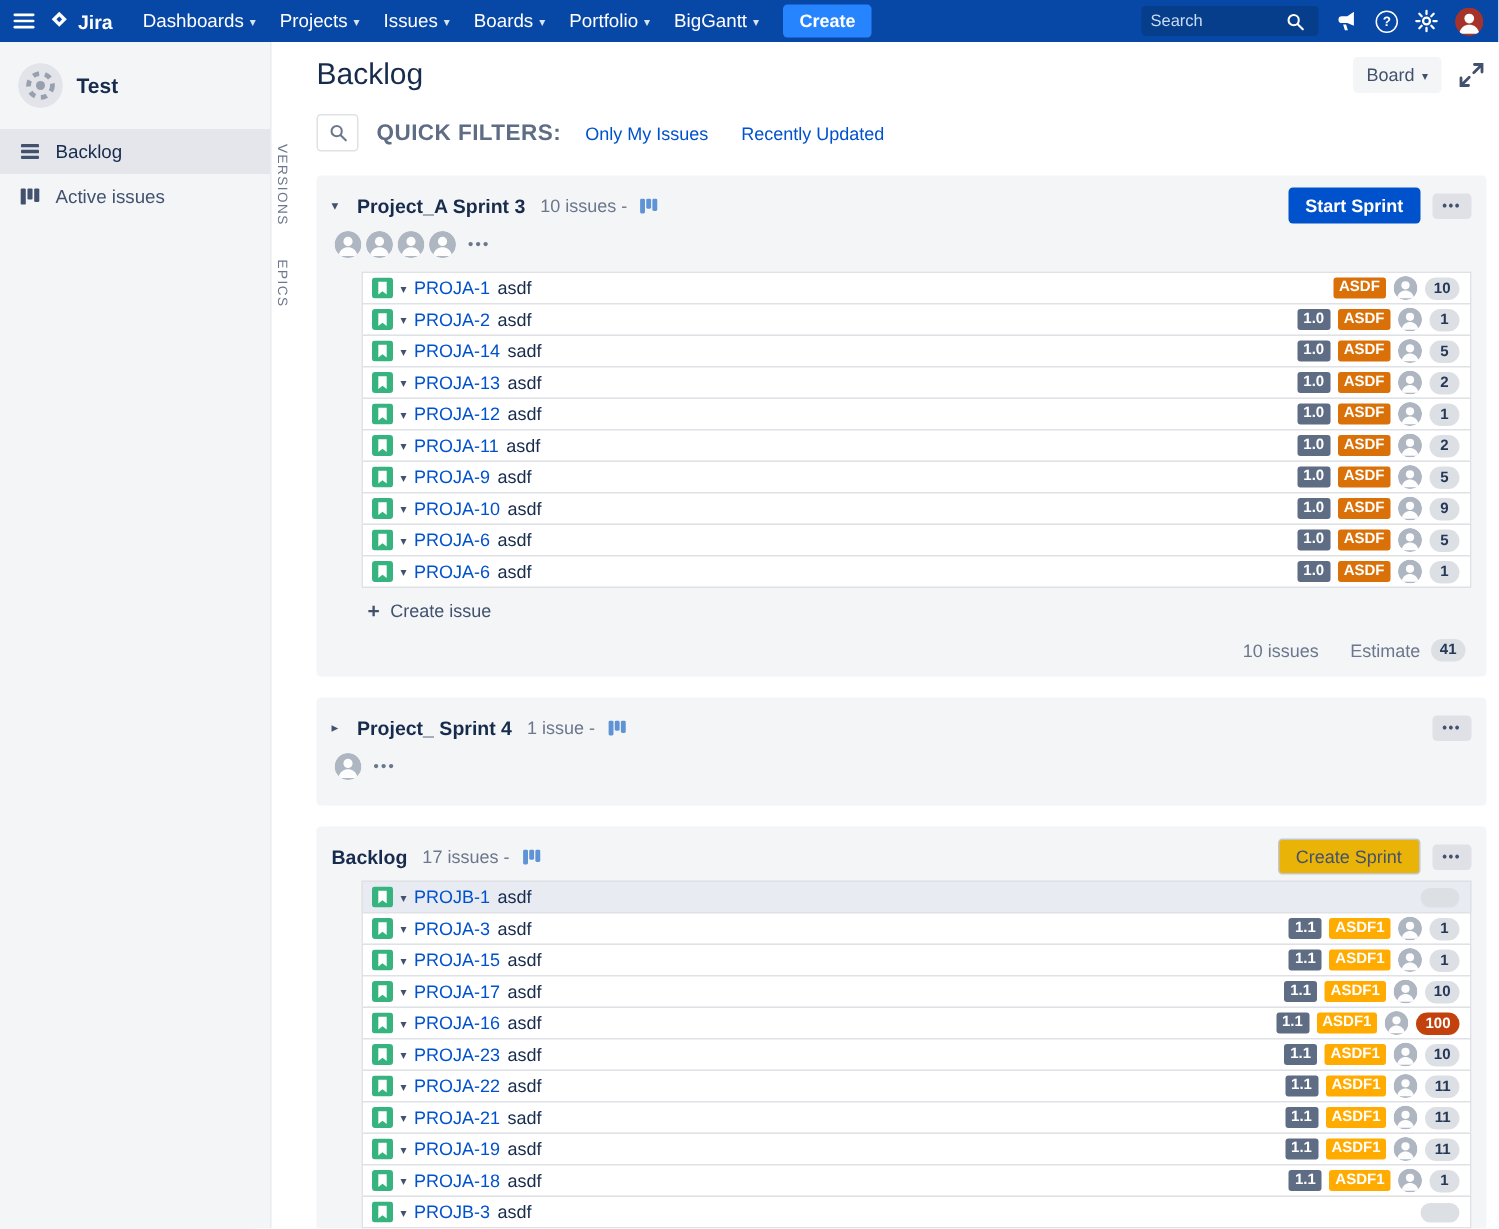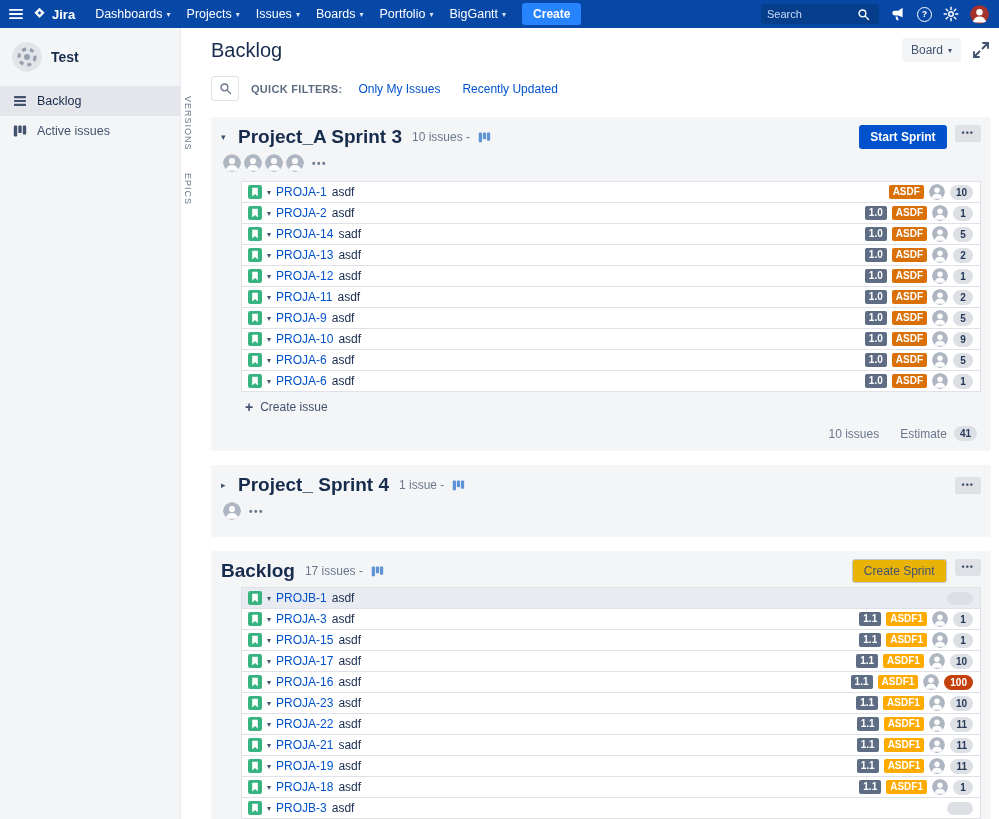--- a/index.html
+++ b/index.html
@@ -47,33 +47,33 @@
   
   .main{flex:1;padding:10px 8px 0 16px;overflow:hidden;background:#fff}
   .main-header{display:flex;align-items:center;margin-bottom:14px}
   .page-title{font-size:20px;font-weight:500;color:#172B4D}
   .board-btn{margin-left:auto;background:#F4F5F7;border:none;padding:5px 9px;border-radius:3px;color:#42526E;display:flex;gap:5px;align-items:center;font-size:12px}
   .expand-btn{width:20px;height:20px;display:inline-flex;margin-left:10px;cursor:pointer}
   .expand-btn svg{width:100%;height:100%}
   .filter-row{display:flex;align-items:center;gap:12px;margin-bottom:16px}
   .mini-search{width:28px;height:25px;border:1px solid #DFE1E6;border-radius:3px;background:#fff;display:inline-flex;align-items:center;justify-content:center;cursor:pointer}
   .mini-search svg{width:13px;height:13px}
-  .qf-label{font-size:11px;color:#5E6C84;font-weight:600;letter-spacing:.3px}
+  .qf-label{font-size:15px;color:#5E6C84;font-weight:600;letter-spacing:.3px}
   .qf-links{display:flex;gap:22px;margin-left:4px}
   .qf-link{color:#0052CC;font-size:12px}
 
   
   .panel{background:#F4F5F7;border-radius:3px;padding:6px 10px 10px;margin-bottom:14px}
   .panel-header{display:flex;align-items:center;gap:6px;height:28px}
   .tw{font-size:9px;color:#42526E;width:11px;cursor:pointer;flex:none}
-  .sec-name{font-weight:700;font-size:19px;color:#172B4D}
+  .sec-name{font-weight:700;font-size:13px;color:#172B4D}
   .sec-meta{color:#6B778C;font-size:12px;margin-left:4px}
   .board-ic{width:13px;height:13px;display:inline-flex;margin-left:2px}
   .board-ic svg{width:100%;height:100%}
-  .header-right{margin-left:auto;display:flex;gap:8px;align-items:flex-start}
+  .header-right{margin-left:auto;display:flex;gap:8px;align-items:center}
   .primary-btn{background:#0052CC;color:#fff;border:none;border-radius:3px;padding:5px 11px;font-size:12px;font-weight:600}
   .default-btn{background:#eab308;color:#42526E;border:1px solid #C1C7D0;border-radius:3px;padding:4px 11px;font-size:12px}
   .meatball{background:#DFE1E6;border:none;border-radius:3px;padding:4px 7px;color:#42526E;font-size:9px;font-weight:700;letter-spacing:1px;line-height:1}
   .avatar-row{display:flex;align-items:center;gap:3px;padding:3px 0 7px 2px}
   .avatar{width:18px;height:18px;border-radius:50%;overflow:hidden;display:inline-block;cursor:pointer;flex:none}
   .avatar svg{display:block;width:100%;height:100%}
   .avatar-more{color:#6B778C;letter-spacing:1.5px;font-size:10px;font-weight:700;margin-left:5px;cursor:pointer}
 
   .rows{margin:3px 0 0 20px}
   .issue-row{display:flex;align-items:center;background:#fff;border:1px solid #DFE1E6;height:22px;margin-top:-1px;padding:0 7px 0 6px;gap:5px;cursor:pointer}

